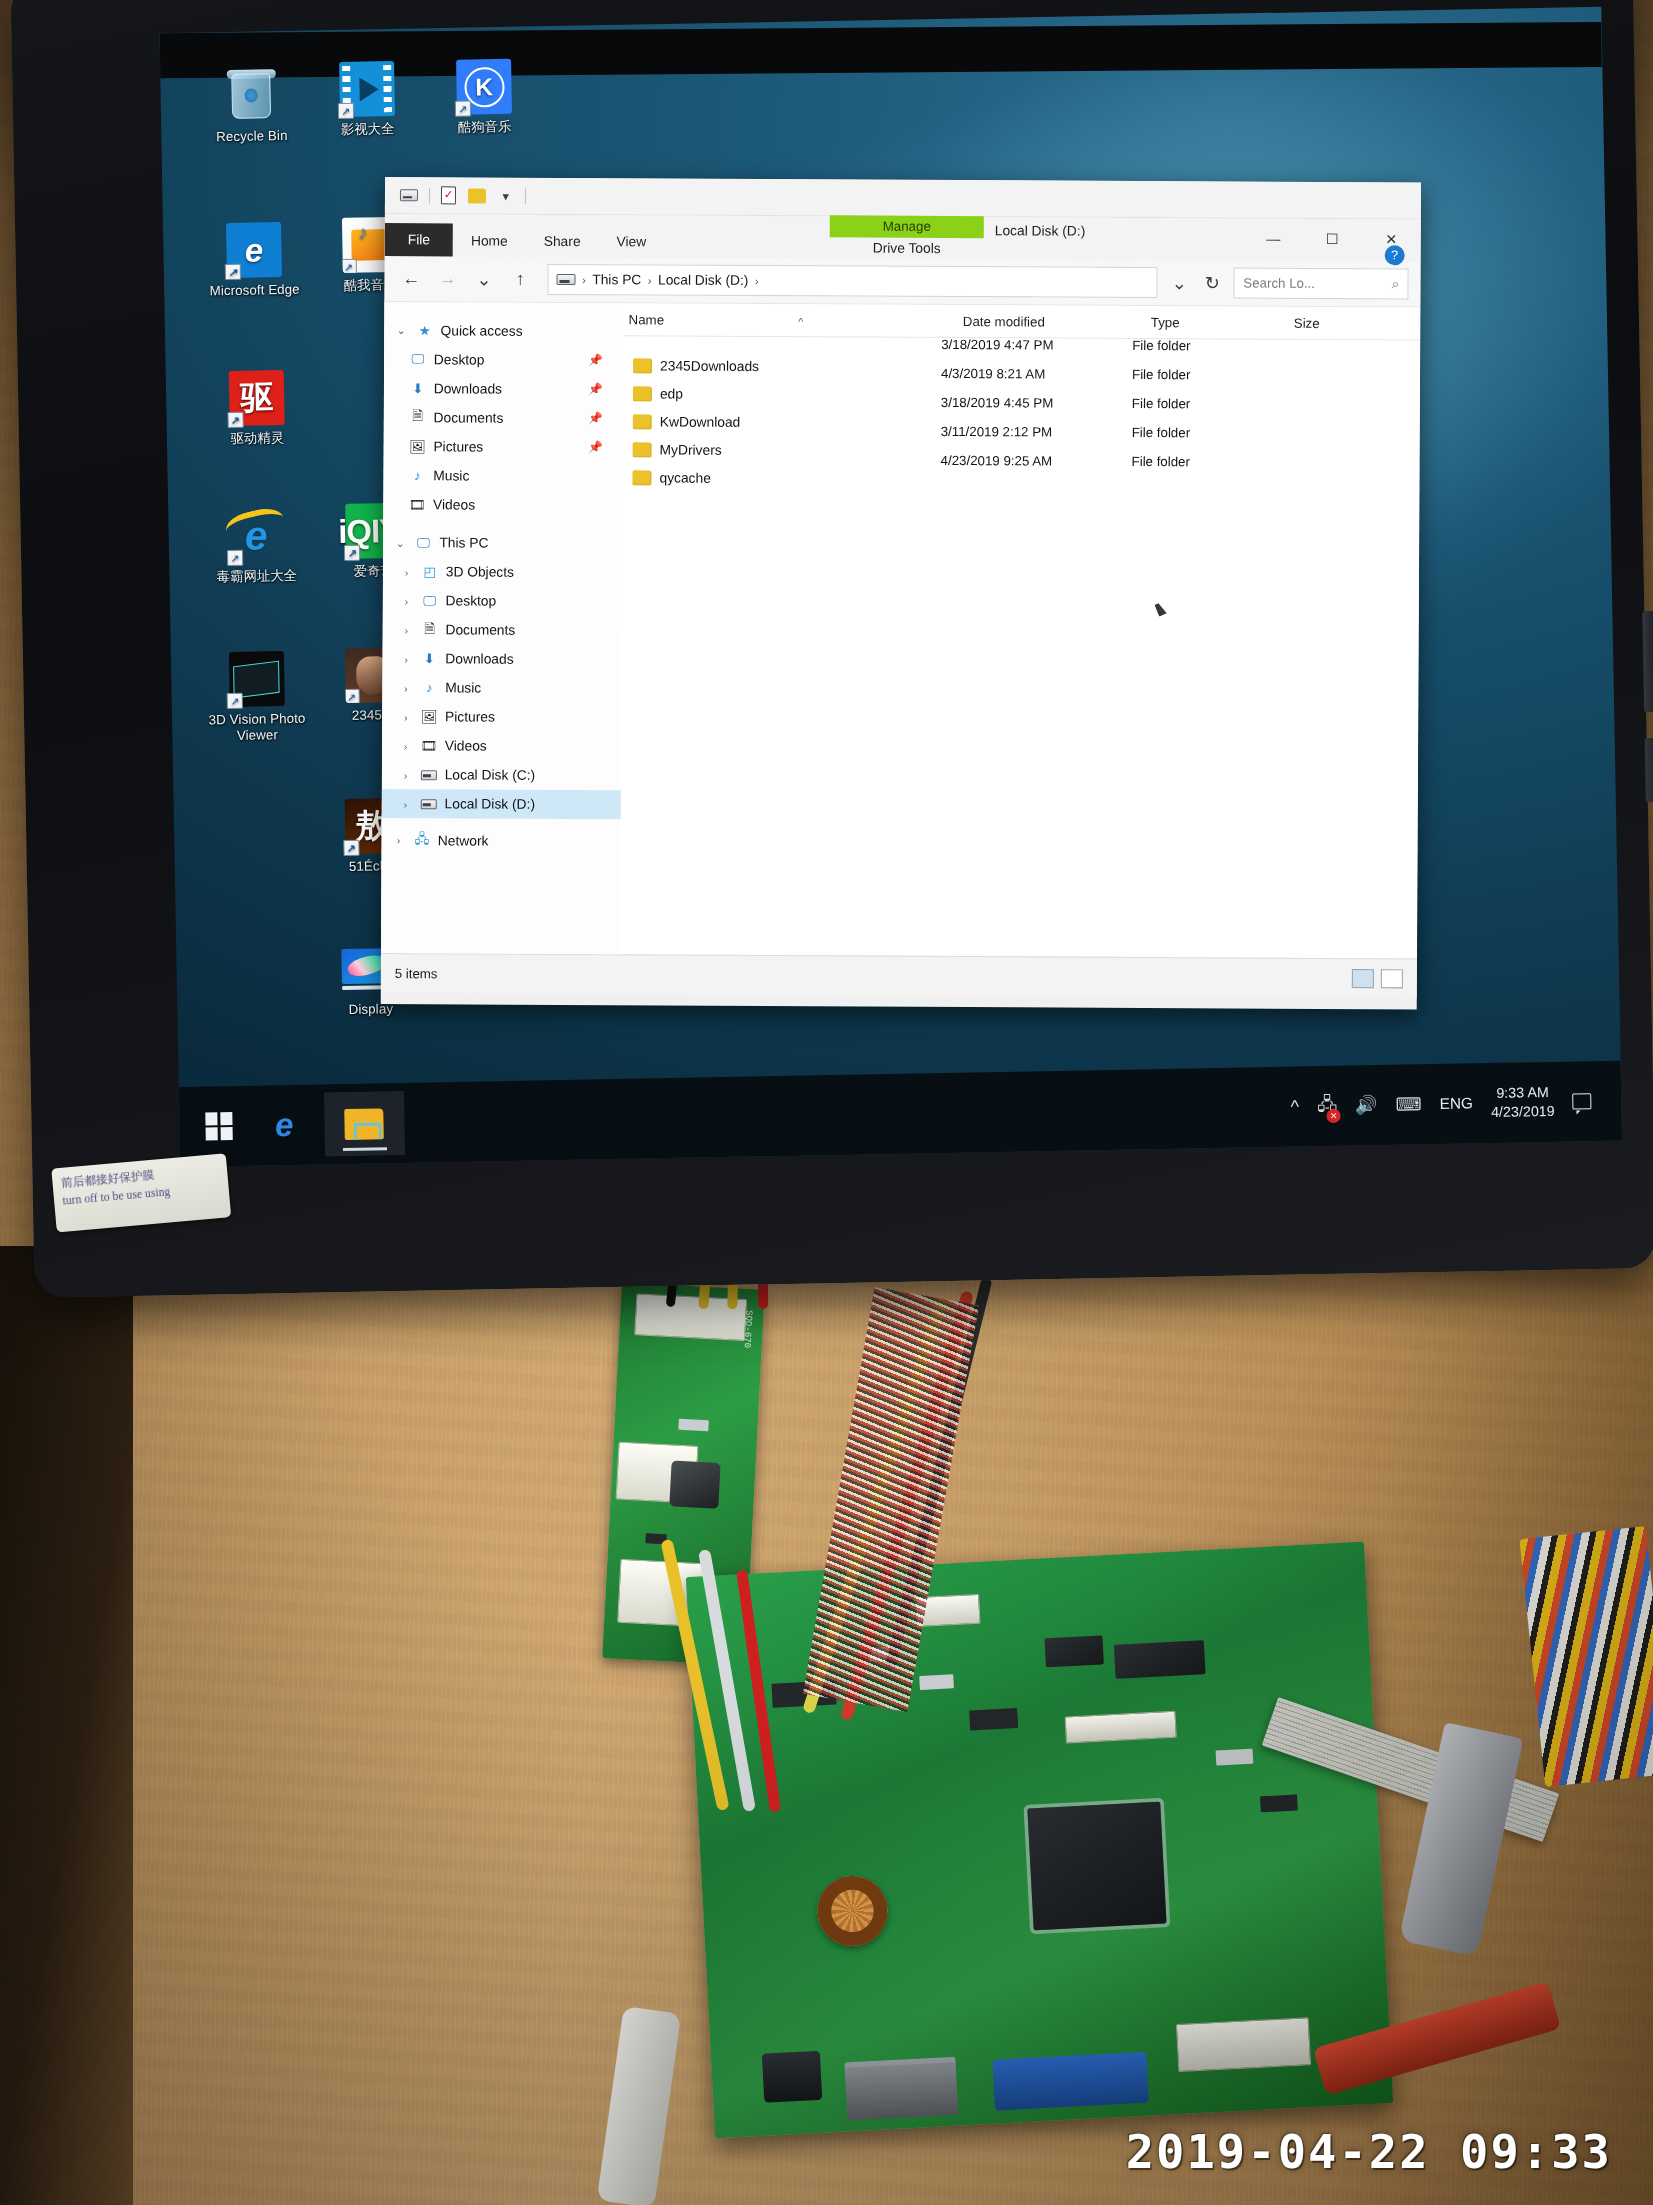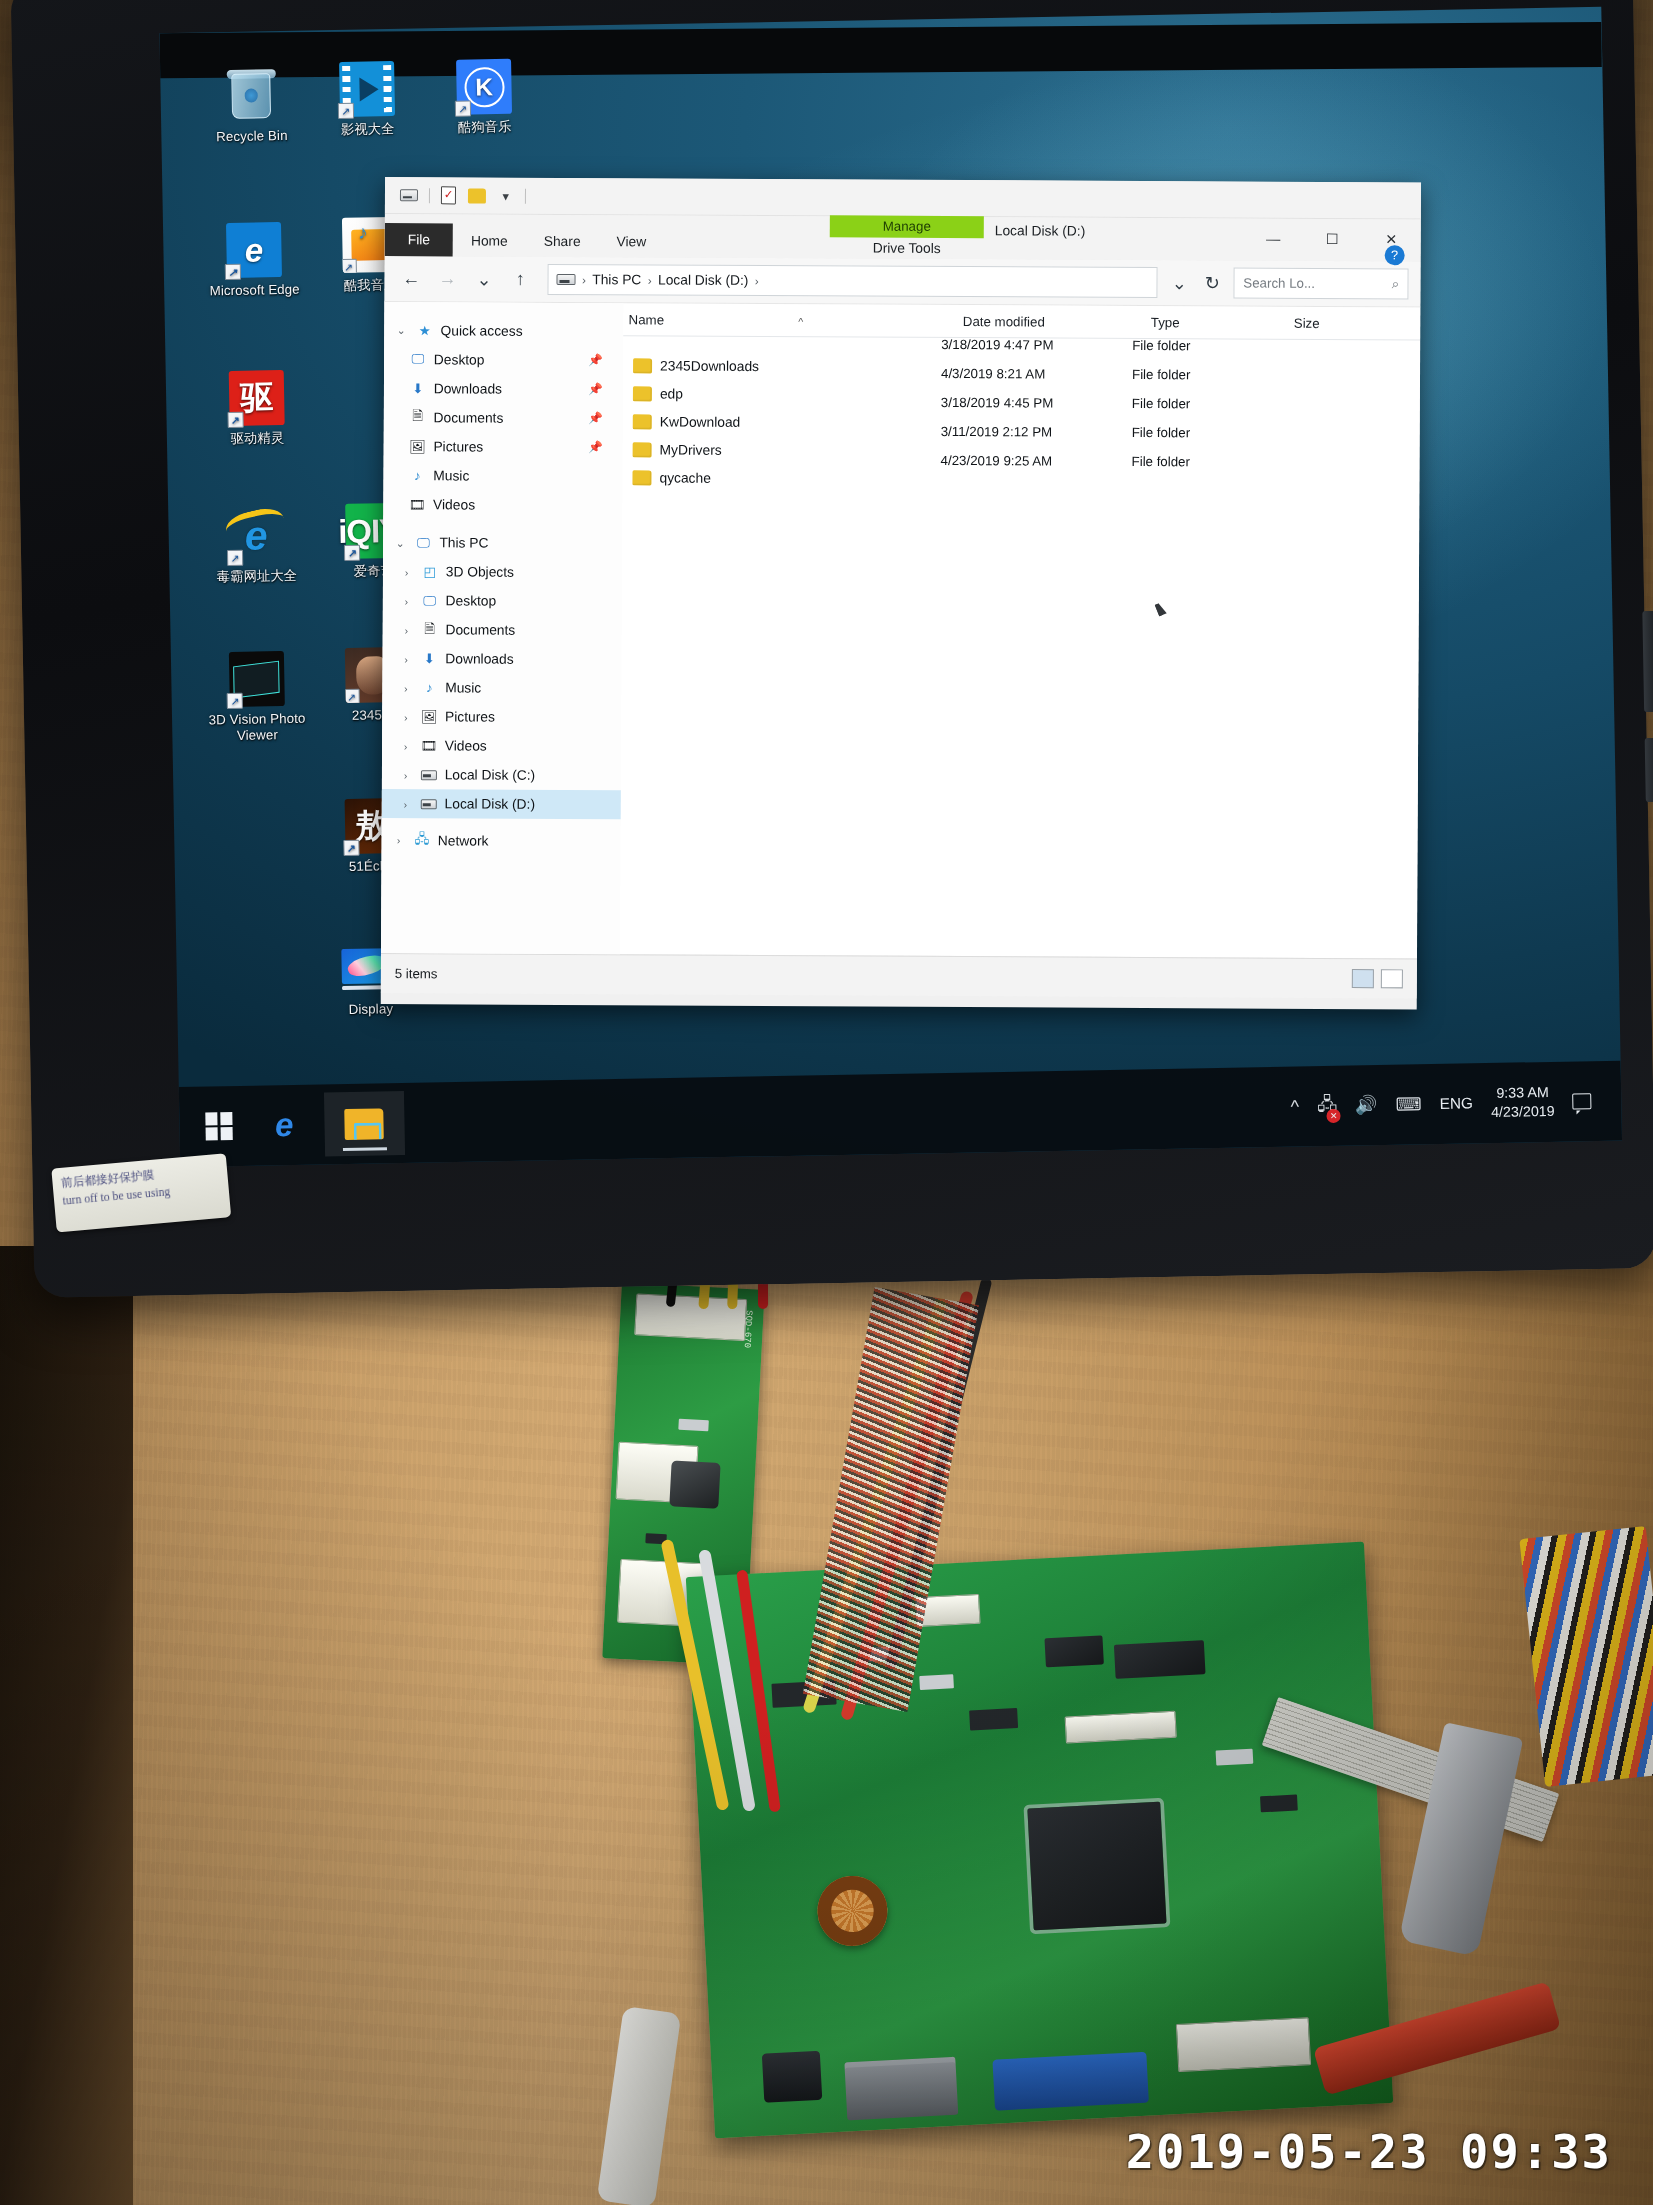--- a/index.html
+++ b/index.html
@@ -802,14 +802,14 @@
       </div>
     </div>
   </div>
 
   <div class="sticker">
     <div class="hw">前后都接好保护膜</div>
     <div class="hw">turn off to be use using</div>
   </div>
 </div>
 
-<div id="timestamp">2019-05-23  09:33</div>
+<div id="timestamp">2019-04-22  09:33</div>
 
 
 </body></html>

